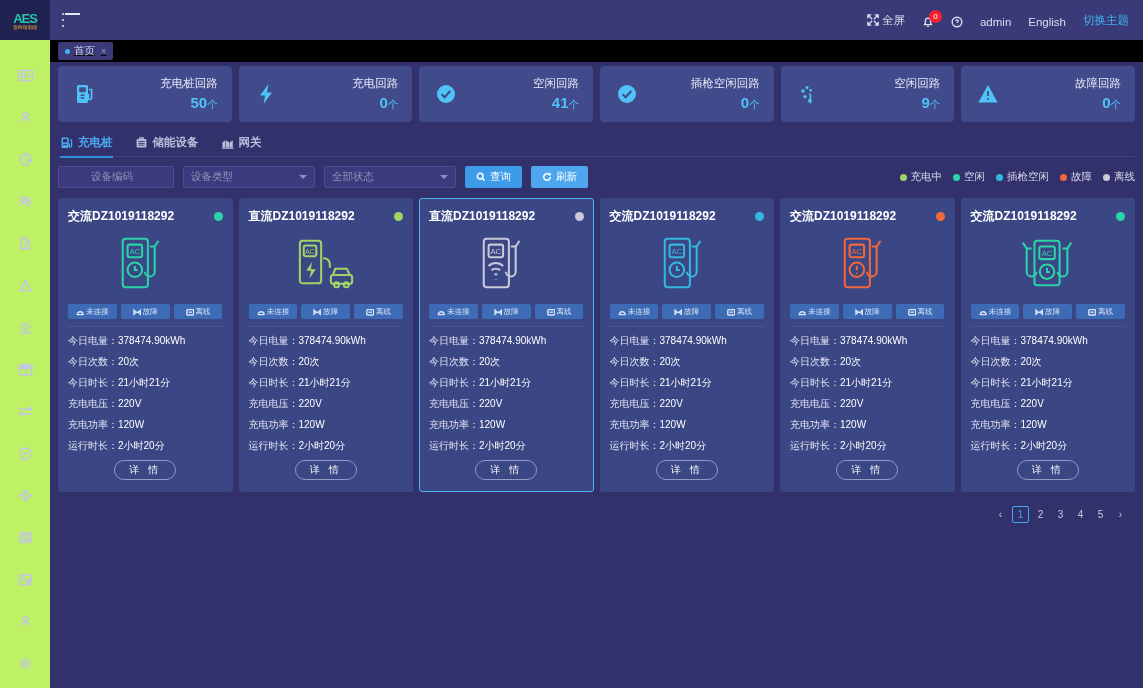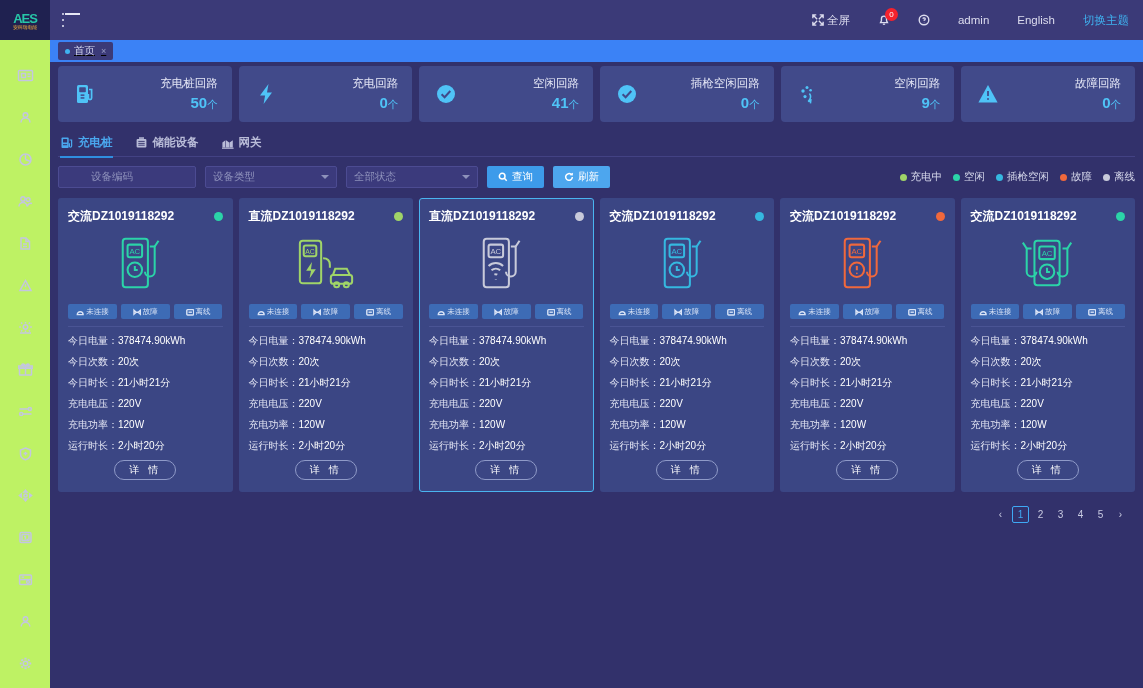--- a/index.html
+++ b/index.html
@@ -40,32 +40,32 @@
   .hamburger { width: 18px; height: 14px; margin-right: 12px; cursor: pointer; position: relative; }
   .hamburger i { position: absolute; left: 3px; right: 0; height: 2px; background: #e6e7f5; }
   .hamburger i:nth-child(1) { top: 0; }
   .hamburger i:nth-child(2) { top: 6px; }
   .hamburger i:nth-child(3) { top: 12px; }
   .hamburger b { position: absolute; left: 0; width: 2px; height: 2px; background: #e6e7f5; border-radius: 50%; }
   .hamburger b:nth-of-type(1) { top: 0; }
   .hamburger b:nth-of-type(2) { top: 6px; }
   .hamburger b:nth-of-type(3) { top: 12px; }
   .app-title { font-size: 17px; font-weight: bold; color: #ffffff; letter-spacing: 1px; }
-  .top-right { margin-left: auto; display: flex; align-items: center; gap: 28px; }
+  .top-right { margin-left: auto; display: flex; align-items: flex-end; gap: 17px; }
   .top-right .ti { display: flex; align-items: center; gap: 3px; font-size: 11.5px; color: #dcdcee; cursor: pointer; white-space: nowrap; }
   .fs-icon { width: 12px; height: 12px; stroke: #dcdcee; stroke-width: 1.6; fill: none; }
   .bell-wrap { position: relative; }
   .badge {
     position: absolute; top: -6px; right: -8px; min-width: 13px; height: 13px; background: #f5222d;
     border-radius: 7px; color: #fff; font-size: 8px; display: flex; align-items: center;
     justify-content: center; padding: 0 3px;
   }
   .theme-link { color: #3fb2f0; font-size: 11.5px; cursor: pointer; }
 
-  .tabbar { height: 22px; background: #3b82f6; display: flex; align-items: center; padding-left: 8px; flex: 0 0 22px; text-decoration: underline; }
+  .tabbar { height: 22px; background: #000000; display: flex; align-items: center; padding-left: 8px; flex: 0 0 22px; text-decoration: underline; }
   .page-tab {
     display: flex; align-items: center; gap: 4px; background: #3b3a78;
     padding: 2px 7px; border-radius: 2px; font-size: 10.5px; color: #cfd2ea; cursor: pointer;
   }
   .tab-dot { width: 5px; height: 5px; border-radius: 50%; background: #3fb2f0; }
   .tab-x { font-size: 9px; color: #9a9dc4; margin-left: 2px; }
 
   .content { flex: 1; padding: 4px 8px 0 8px; overflow: hidden; }
 
   
@@ -89,21 +89,21 @@
   .seg-tab svg { width: 13px; height: 13px; }
   .seg-tab.active { color: #4aa8ef; }
   .seg-tab.active::after { content: ""; position: absolute; left: 0; right: 0; bottom: -1px; height: 2px; background: #2f8ee0; }
 
   
   .filters { display: flex; align-items: center; gap: 9px; margin-top: 9px; }
   .fld {
     height: 22px; background: #3b3a7c; border: 1px solid #4c4b92; border-radius: 2px;
     display: flex; align-items: center; padding: 0 7px; font-size: 10.5px; color: #8e91bb;
   }
-  .fld.input { width: 138px; padding-left: 32px; }
+  .fld.input { width: 116px; padding-left: 32px; }
   .fld.sel { width: 132px; }
   .fld .caret { margin-left: auto; width: 0; height: 0; border-left: 4px solid transparent;
     border-right: 4px solid transparent; border-top: 4px solid #8e91bb; }
   .btn {
     height: 22px; border-radius: 2px; background: #3d9bea; color: #fff; font-size: 10.5px;
     display: flex; align-items: center; justify-content: center; gap: 4px; padding: 0 11px; cursor: pointer;
   }
   .btn.ghost { background: #4da6ee; }
   .btn svg { width: 10px; height: 10px; fill: none; stroke: #fff; stroke-width: 1.8; }
   .legend { margin-left: auto; display: flex; align-items: center; gap: 11px; }

